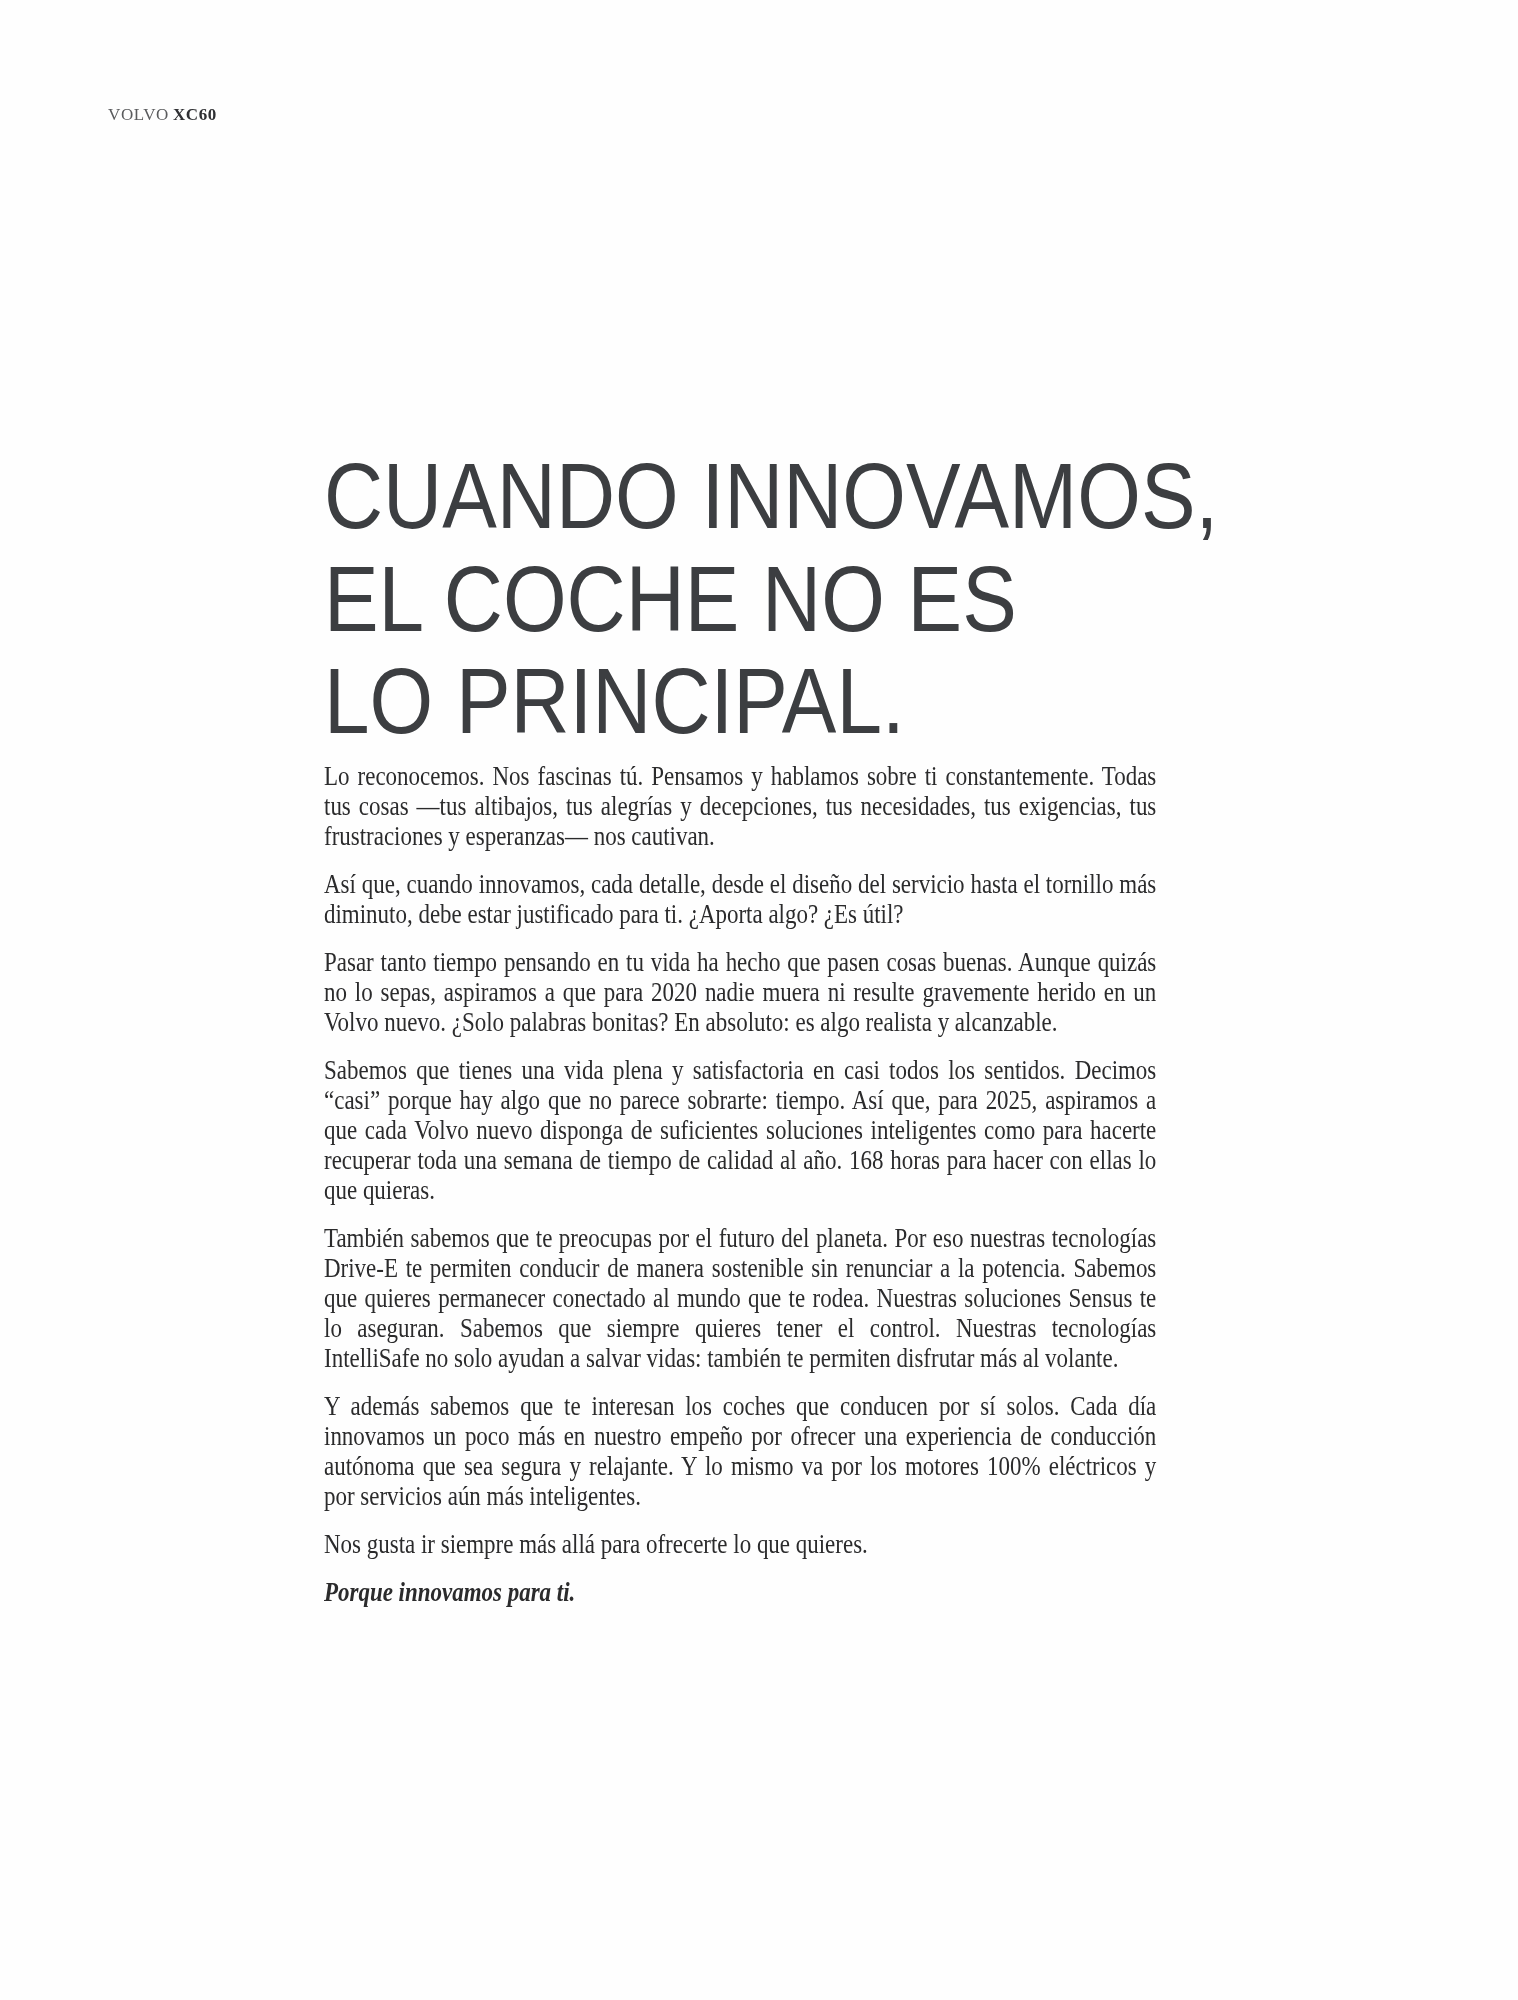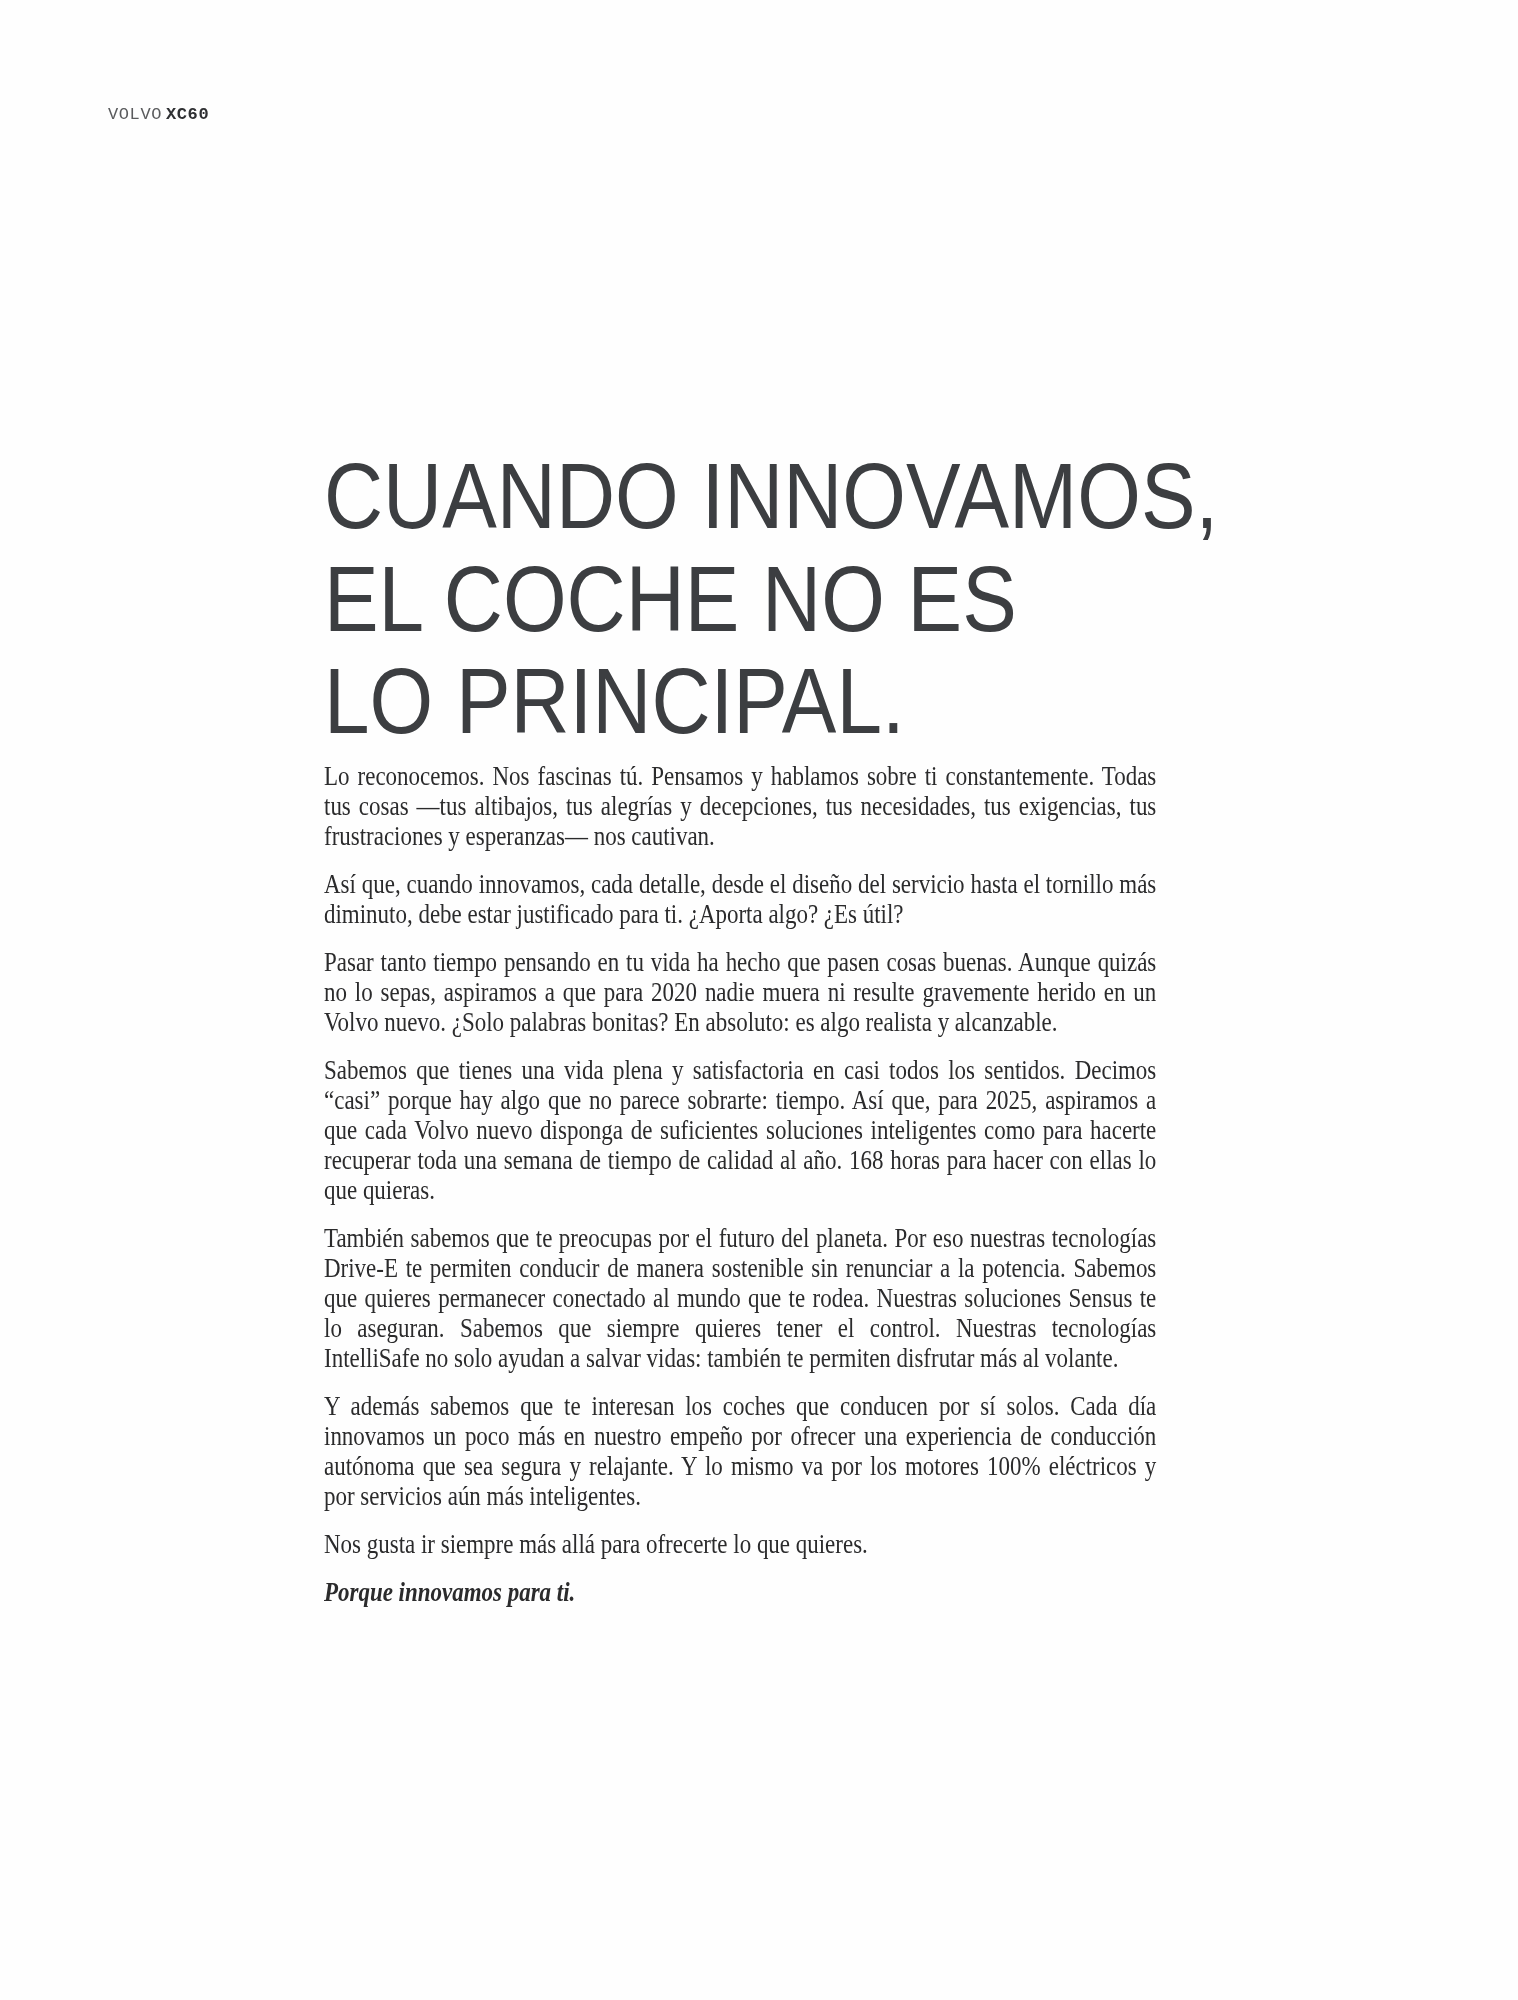--- a/index.html
+++ b/index.html
@@ -9,21 +9,21 @@
     height:2000px;
     margin:0 auto;
     background:#fefefe;
     overflow:hidden;
     font-family:"Liberation Serif", serif;
   }
   .brand{
     position:absolute;
     left:108px;
     top:106px;
-    font-family:Liberation Mono, monospace;
+    font-family:Liberation Serif, serif;
     font-size:17px;
     line-height:17px;
     letter-spacing:0.6px;
     color:#5a5b5d;
     white-space:nowrap;
   }
   .brand .model{
     font-weight:700;
     color:#2f3033;
     margin-left:4px;

